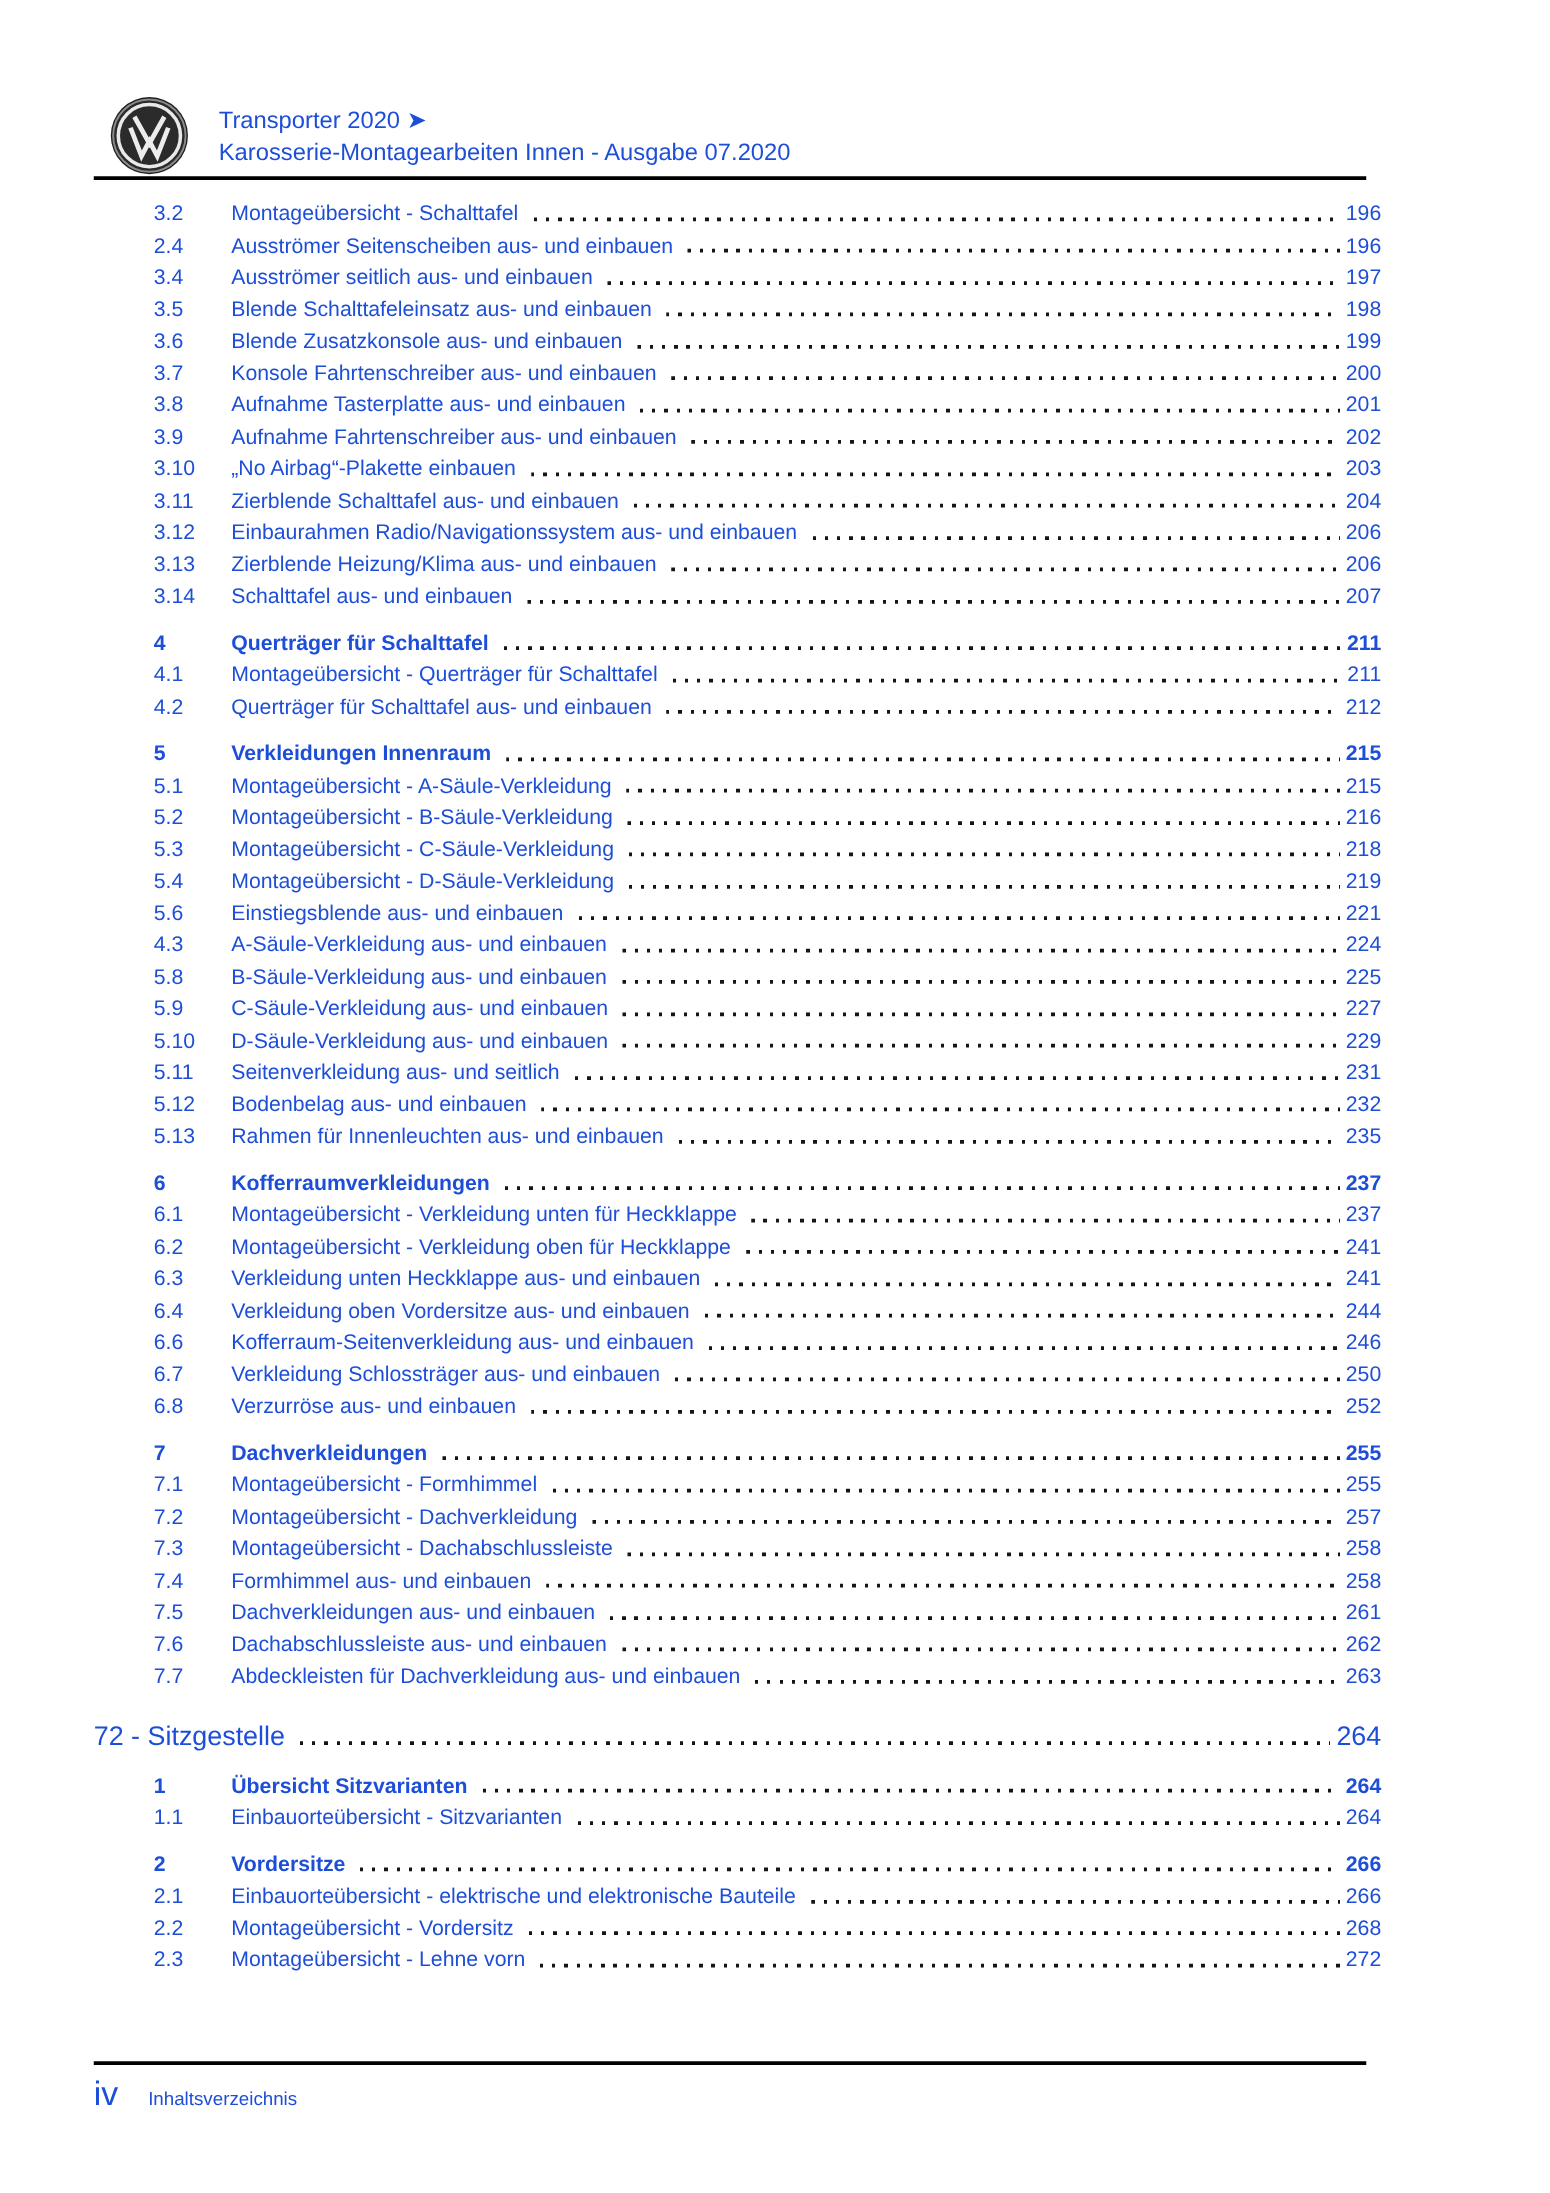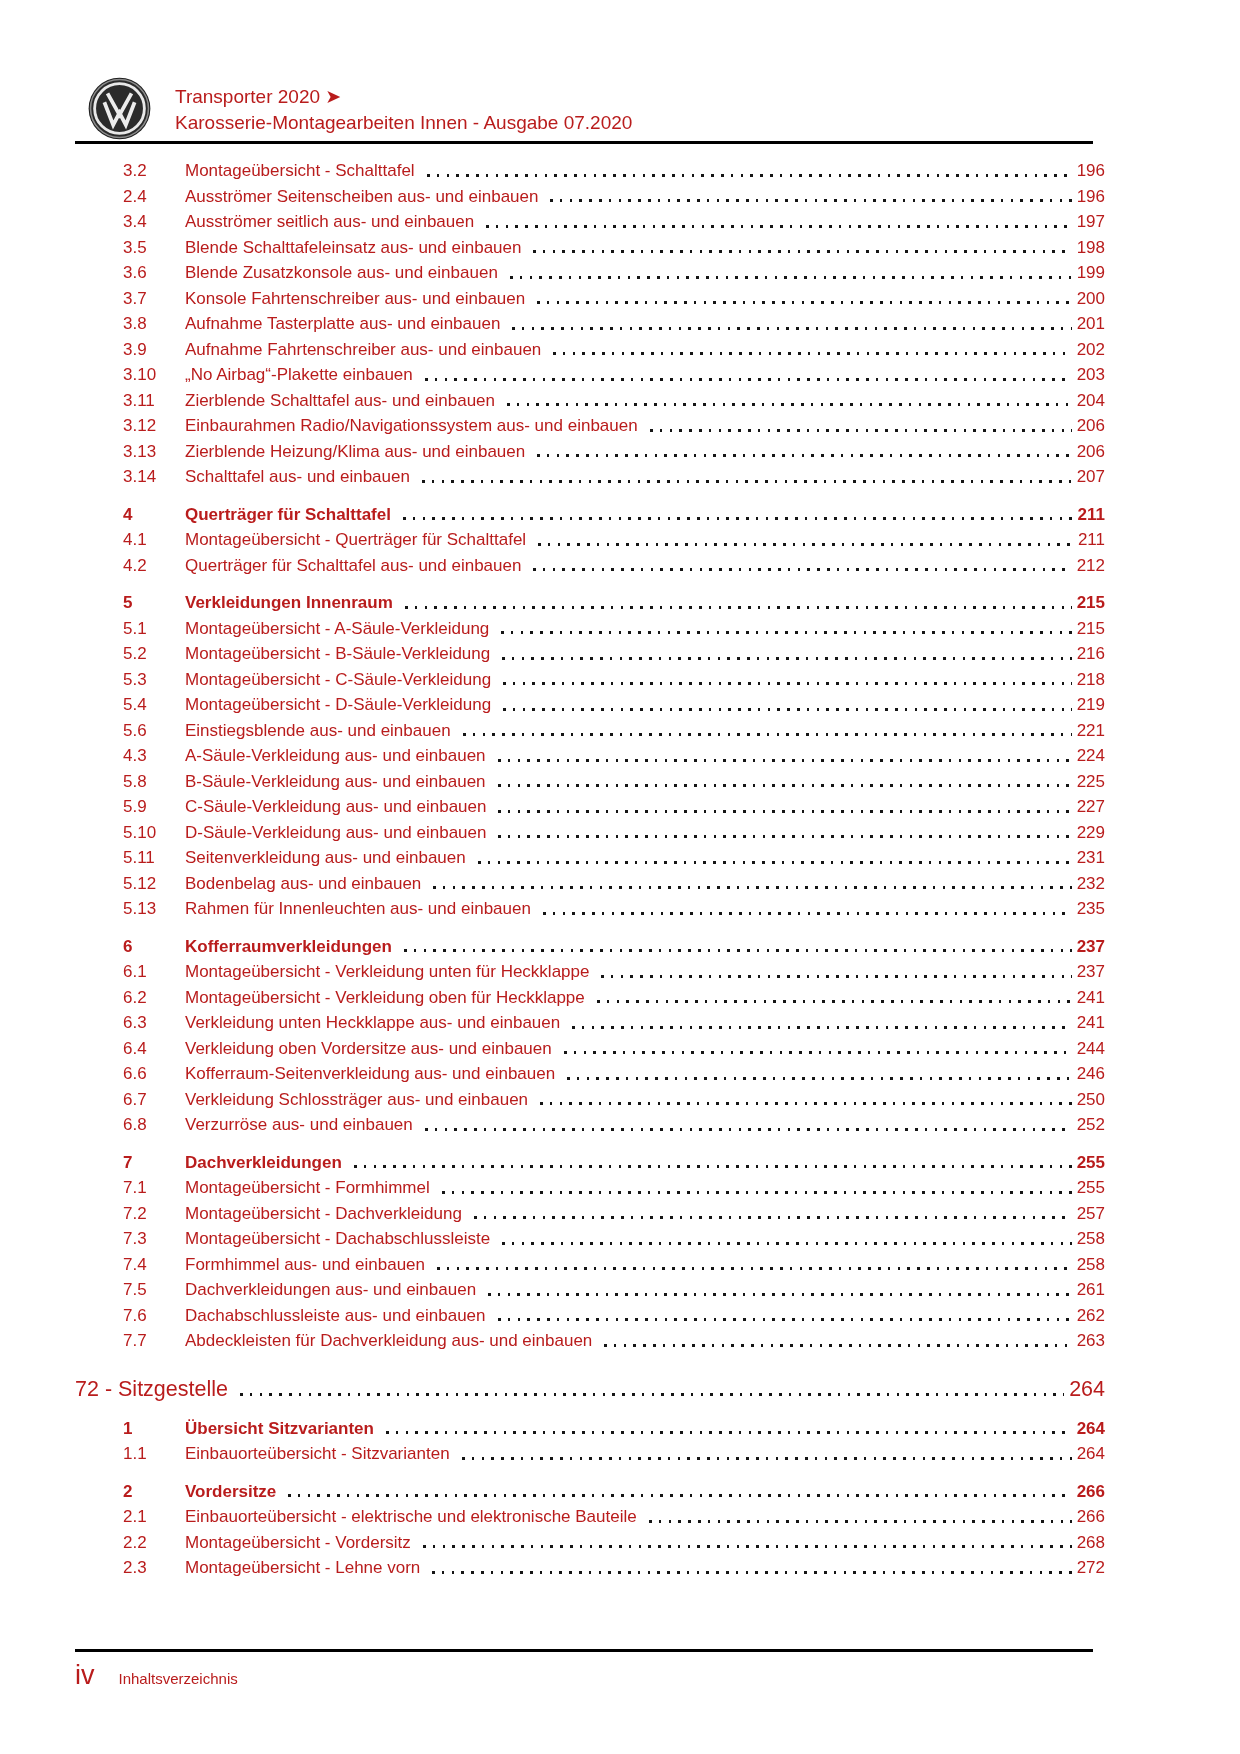--- a/index.html
+++ b/index.html
@@ -1,21 +1,21 @@
 <!DOCTYPE html>
 <html><head>
 <meta charset="utf-8">
 <style>
   html,body { margin:0; padding:0; background:#fff; }
   .page {
     position:relative;
     width:1240px; height:1754px;
     background:#fff;
     font-family:"Liberation Sans", sans-serif;
-    color:#b91c1c;
+    color:#1d4ed8;
     overflow:hidden;
   }
 
   
   .header { position:absolute; left:75px; top:76px; width:1018px; }
   .logo { position:absolute; left:13px; top:1px; width:63px; height:63px; }
   .header-text { margin-left:100px; padding-top:8px; }
   .header-line { font-size:19px; line-height:26px; white-space:nowrap; }
   .header-rule { position:absolute; left:75px; top:141px; width:1018px; height:3px; background:#000; }
 
@@ -228,21 +228,21 @@
         <span class="pnum">227</span>
       </div>
       <div class="row sub">
         <span class="num">5.10</span>
         <span class="title">D-Säule-Verkleidung aus- und einbauen</span>
         <span class="dots"></span>
         <span class="pnum">229</span>
       </div>
       <div class="row sub">
         <span class="num">5.11</span>
-        <span class="title">Seitenverkleidung aus- und einbauen</span>
+        <span class="title">Seitenverkleidung aus- und seitlich</span>
         <span class="dots"></span>
         <span class="pnum">231</span>
       </div>
       <div class="row sub">
         <span class="num">5.12</span>
         <span class="title">Bodenbelag aus- und einbauen</span>
         <span class="dots"></span>
         <span class="pnum">232</span>
       </div>
       <div class="row sub">

